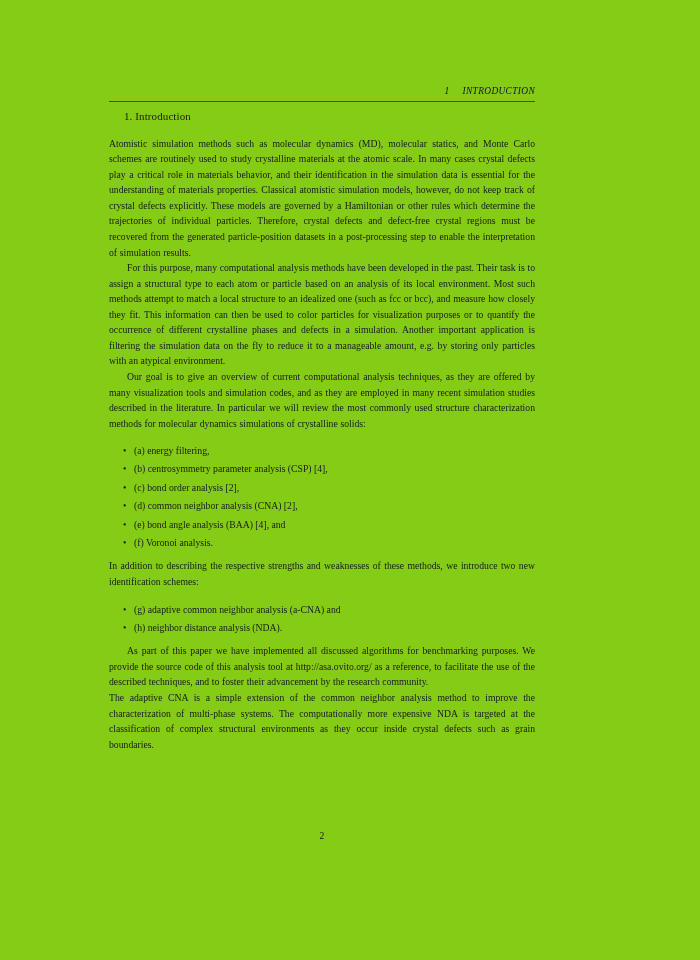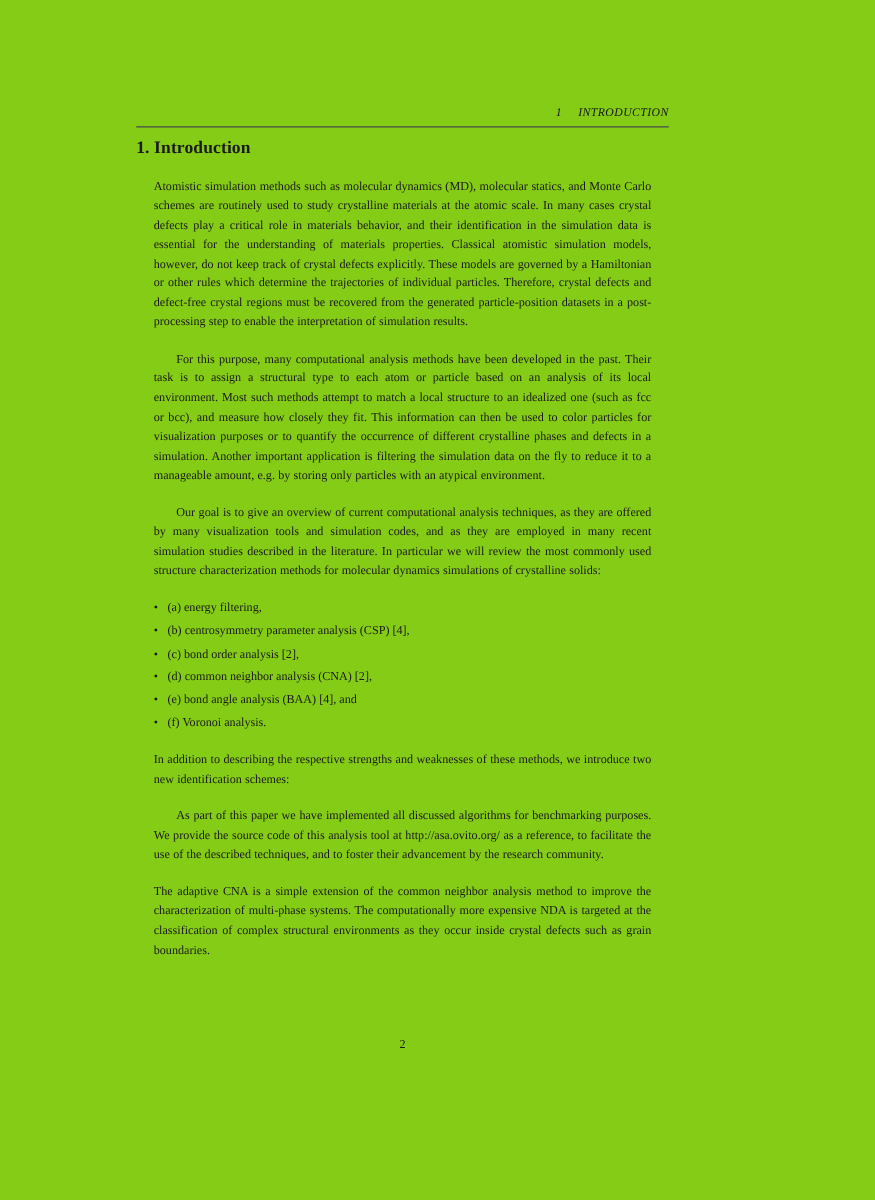--- a/index.html
+++ b/index.html
@@ -52,32 +52,32 @@
 
   
   .textblock {
     position: absolute;
     left: 109px;
     top: 110px;
     width: 426px;
   }
 
   h2.section-title {
-    font-size: 14px;
-    font-weight: bold;
-    margin: 0 0 12px 0;
+    font-size: 11px;
+    font-weight: normal;
+    margin: 0 0 12px 15px;
     line-height: 1.25;
     letter-spacing: 0.1px;
   }
 
   p.body-par {
     font-size: 9.7px;
     line-height: 15.55px;
     text-align: justify;
-    margin: 14px;
+    margin: 0;
     -webkit-hyphens: none;
     hyphens: none;
     word-spacing: 0.02em;
   }
   p.indent {
     text-indent: 18px;
   }
 
   ul.itemlist {
     list-style: none;
@@ -136,20 +136,24 @@
       <li>(a) energy filtering,</li>
       <li>(b) centrosymmetry parameter analysis (CSP) [4],</li>
       <li>(c) bond order analysis [2],</li>
       <li>(d) common neighbor analysis (CNA) [2],</li>
       <li>(e) bond angle analysis (BAA) [4], and</li>
       <li>(f) Voronoi analysis.</li>
     </ul>
 
     <p class="body-par">In addition to describing the respective strengths and weaknesses of these methods, we introduce two new identification schemes:</p>
 
+    <ul class="itemlist">
+      <li>(g) adaptive common neighbor analysis (a-CNA) and</li>
+      <li>(h) neighbor distance analysis (NDA).</li>
+    </ul>
 
     <p class="body-par indent">As part of this paper we have implemented all discussed algorithms for benchmarking purposes. We provide the source code of this analysis tool at http://asa.ovito.org/ as a reference, to facilitate the use of the described techniques, and to foster their advancement by the research community.</p>
 
     <p class="body-par">The adaptive CNA is a simple extension of the common neighbor analysis method to improve the characterization of multi-phase systems. The computationally more expensive NDA is targeted at the classification of complex structural environments as they occur inside crystal defects such as grain boundaries.</p>
 
   </div>
 
   <div class="folio">2</div>
 
 </div>

